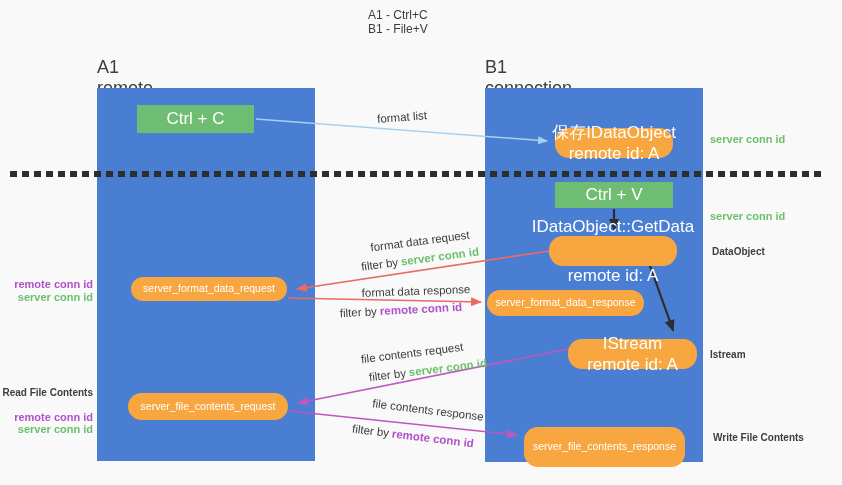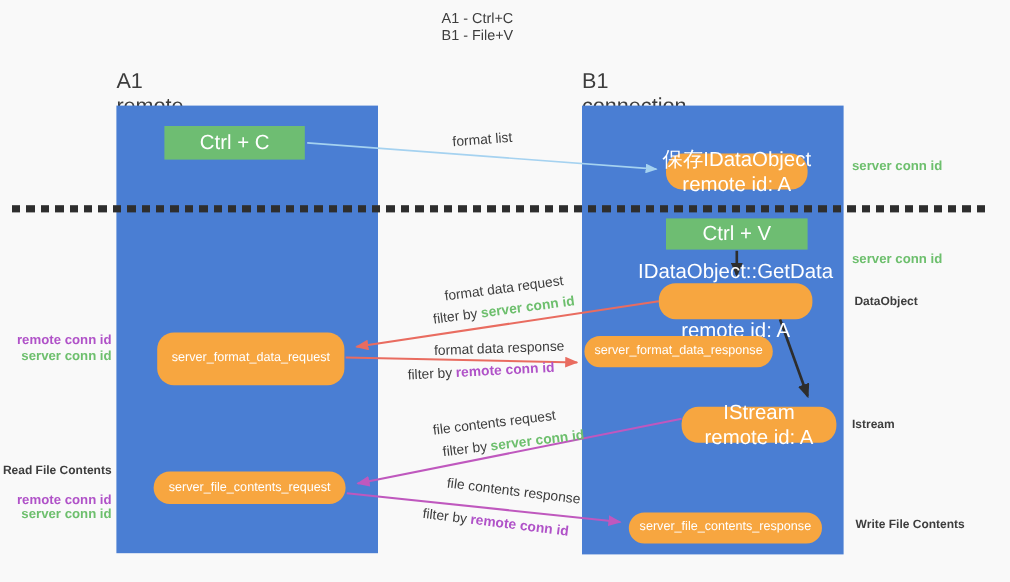--- a/index.html
+++ b/index.html
@@ -89,38 +89,38 @@
 
   <div class="node green" style="left:555px;top:182px;width:118px;height:26px;">
     <span>Ctrl + V</span>
   </div>
 
   <div class="node orange" style="left:549px;top:236px;width:128px;height:30px;gap:28px;">
     <div>IDataObject::GetData</div>
     <div>remote id: A</div>
   </div>
 
-  <div class="node orange small" style="left:131px;top:277px;width:156px;height:44px;">
+  <div class="node orange small" style="left:131px;top:277px;width:156px;height:24px;">
     <span>server_format_data_request</span>
   </div>
 
-  <div class="node orange small" style="left:487px;top:280px;width:157px;height:26px;">
+  <div class="node orange small" style="left:487px;top:290px;width:157px;height:26px;">
     <span>server_format_data_response</span>
   </div>
 
   <div class="node orange" style="left:568px;top:339px;width:129px;height:30px;">
     <div>IStream</div>
     <div>remote id: A</div>
   </div>
 
   <div class="node orange small" style="left:128px;top:393px;width:160px;height:27px;">
     <span>server_file_contents_request</span>
   </div>
 
-  <div class="node orange small" style="left:524px;top:427px;width:161px;height:26px;">
+  <div class="node orange small" style="left:524px;top:427px;width:161px;height:40px;">
     <span>server_file_contents_response</span>
   </div>
 
   <div class="edge-label" style="left:402px;top:117px;--rot:-4.5deg;">format list</div>
 
   <div class="edge-label" style="left:420px;top:241px;--rot:-7.5deg;">format data request</div>
   <div class="edge-label" style="left:420px;top:259px;--rot:-7.5deg;">
     <span class="prefix">filter by</span><span class="id-green">server conn id</span>
   </div>
 

